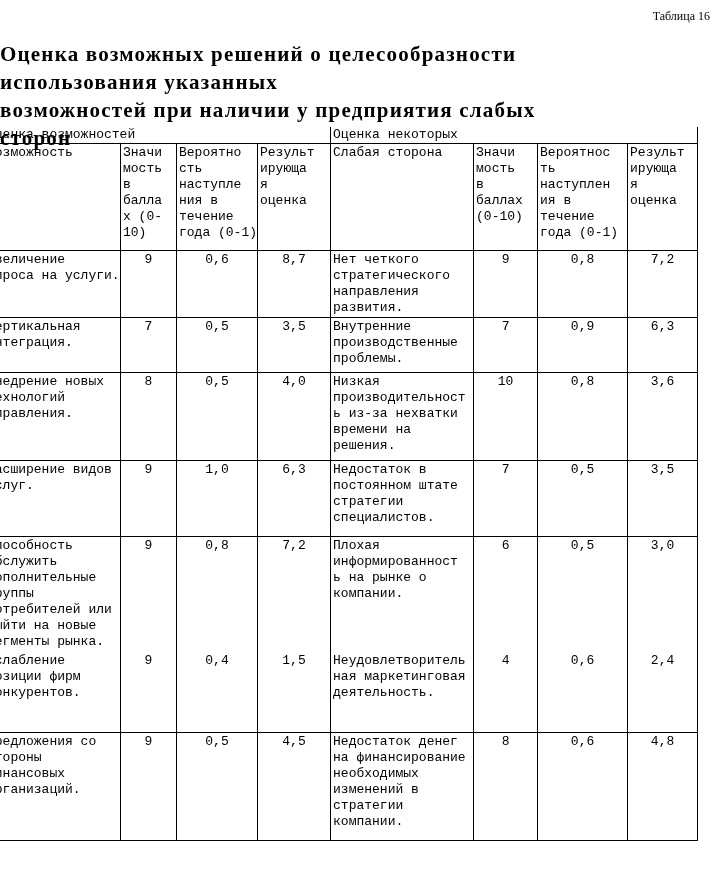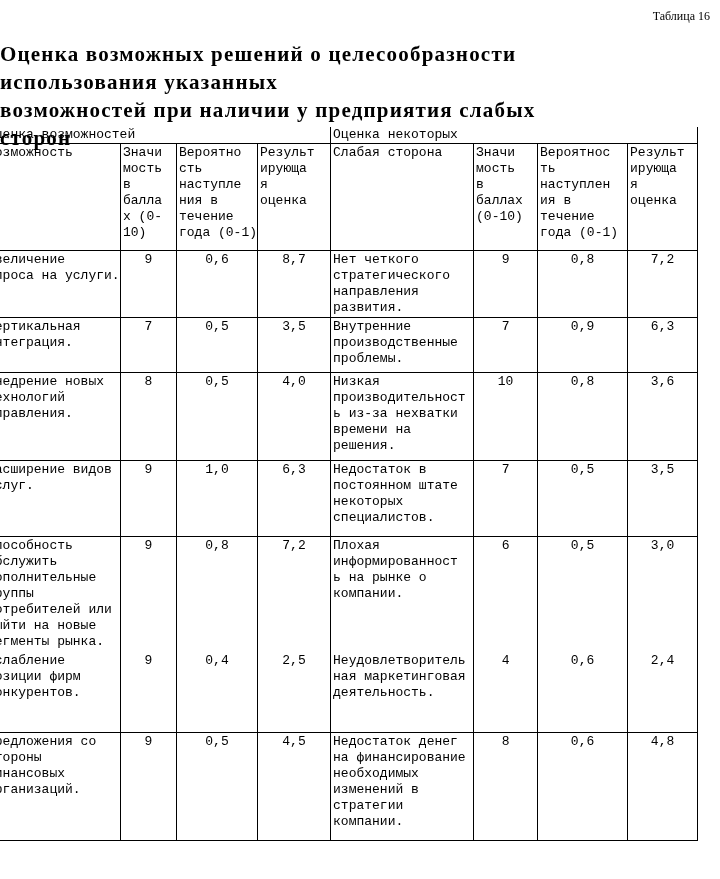--- a/index.html
+++ b/index.html
@@ -173,21 +173,21 @@
     </tr>
 
     <tr style="height:76px">
       <td class="no-r">Расширение видов
 услуг.</td>
       <td class="num">9</td>
       <td class="num">1,0</td>
       <td class="num">6,3</td>
       <td>Недостаток в
 постоянном штате
-некоторых
+стратегии
 специалистов.</td>
       <td class="num">7</td>
       <td class="num">0,5</td>
       <td class="num">3,5</td>
     </tr>
 
     <tr class="nb" style="height:116px">
       <td class="no-r">Способность
 обслужить
 дополнительные
@@ -206,21 +206,21 @@
       <td class="num">0,5</td>
       <td class="num">3,0</td>
     </tr>
 
     <tr style="height:80px">
       <td class="no-r">Ослабление
 позиции фирм
 конкурентов.</td>
       <td class="num">9</td>
       <td class="num">0,4</td>
-      <td class="num">2,5</td>
+      <td class="num">1,5</td>
       <td>Неудовлетворитель
 ная маркетинговая
 деятельность.</td>
       <td class="num">4</td>
       <td class="num">0,6</td>
       <td class="num">2,4</td>
     </tr>
 
     <tr style="height:108px">
       <td class="no-r">Предложения со

